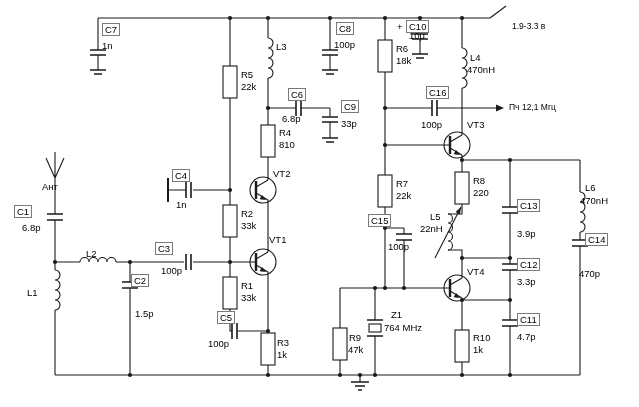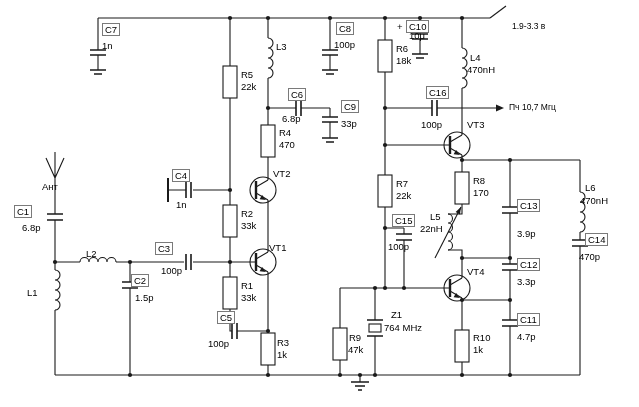--- a/index.html
+++ b/index.html
@@ -278,67 +278,67 @@
 
 <span class="lbl boxed" style="left:288px;top:88px">C6</span>
 <span class="lbl" style="left:282px;top:113px">6.8p</span>
 
 <span class="lbl boxed" style="left:341px;top:100px">C9</span>
 <span class="lbl" style="left:341px;top:118px">33p</span>
 
 <span class="lbl boxed" style="left:426px;top:86px">C16</span>
 <span class="lbl" style="left:421px;top:119px">100p</span>
 
-<span class="lbl sm" style="left:509px;top:102px">Пч 10,7 Мгц</span>
+<span class="lbl sm" style="left:509px;top:102px">Пч 12,1 Мгц</span>
 
 <span class="lbl" style="left:467px;top:119px">VT3</span>
 
 <span class="lbl" style="left:279px;top:127px">R4</span>
-<span class="lbl" style="left:279px;top:139px">470</span>
+<span class="lbl" style="left:279px;top:139px">810</span>
 
 <span class="lbl" style="left:273px;top:168px">VT2</span>
 
 <span class="lbl boxed" style="left:172px;top:169px">C4</span>
 <span class="lbl" style="left:176px;top:199px">1n</span>
 
 <span class="lbl" style="left:396px;top:178px">R7</span>
 <span class="lbl" style="left:396px;top:190px">22k</span>
 
 <span class="lbl" style="left:473px;top:175px">R8</span>
-<span class="lbl" style="left:473px;top:187px">170</span>
+<span class="lbl" style="left:473px;top:187px">220</span>
 
 <span class="lbl" style="left:585px;top:182px">L6</span>
 <span class="lbl" style="left:580px;top:195px">470nH</span>
 
 <span class="lbl" style="left:42px;top:181px">Ант</span>
 
 <span class="lbl boxed" style="left:14px;top:205px">C1</span>
 <span class="lbl" style="left:22px;top:222px">6.8p</span>
 
 <span class="lbl" style="left:241px;top:208px">R2</span>
 <span class="lbl" style="left:241px;top:220px">33k</span>
 
-<span class="lbl" style="left:269px;top:242px">VT1</span>
-
-<span class="lbl boxed" style="left:392px;top:214px">C15</span>
+<span class="lbl" style="left:269px;top:234px">VT1</span>
+
+<span class="lbl boxed" style="left:368px;top:214px">C15</span>
 <span class="lbl" style="left:388px;top:241px">100p</span>
 
 <span class="lbl" style="left:430px;top:211px">L5</span>
 <span class="lbl" style="left:420px;top:223px">22nH</span>
 
 <span class="lbl boxed" style="left:517px;top:199px">C13</span>
 <span class="lbl" style="left:517px;top:228px">3.9p</span>
 
 <span class="lbl" style="left:86px;top:248px">L2</span>
 
 <span class="lbl boxed" style="left:155px;top:242px">C3</span>
 <span class="lbl" style="left:161px;top:265px">100p</span>
 
 <span class="lbl boxed" style="left:131px;top:274px">C2</span>
-<span class="lbl" style="left:135px;top:292px">1.5p</span>
+<span class="lbl" style="left:135px;top:308px">1.5p</span>
 
 <span class="lbl" style="left:27px;top:287px">L1</span>
 
 <span class="lbl" style="left:241px;top:280px">R1</span>
 <span class="lbl" style="left:241px;top:292px">33k</span>
 
 <span class="lbl boxed" style="left:517px;top:258px">C12</span>
 <span class="lbl" style="left:517px;top:276px">3.3p</span>
 
 <span class="lbl" style="left:467px;top:266px">VT4</span>
@@ -355,15 +355,15 @@
 <span class="lbl" style="left:349px;top:332px">R9</span>
 <span class="lbl" style="left:348px;top:344px">47k</span>
 
 <span class="lbl" style="left:473px;top:332px">R10</span>
 <span class="lbl" style="left:473px;top:344px">1k</span>
 
 <span class="lbl boxed" style="left:517px;top:313px">C11</span>
 <span class="lbl" style="left:517px;top:331px">4.7p</span>
 
 <span class="lbl boxed" style="left:585px;top:233px">C14</span>
-<span class="lbl" style="left:579px;top:251px">470p</span>
+<span class="lbl" style="left:579px;top:268px">470p</span>
 
 </div>
 
 </body></html>

